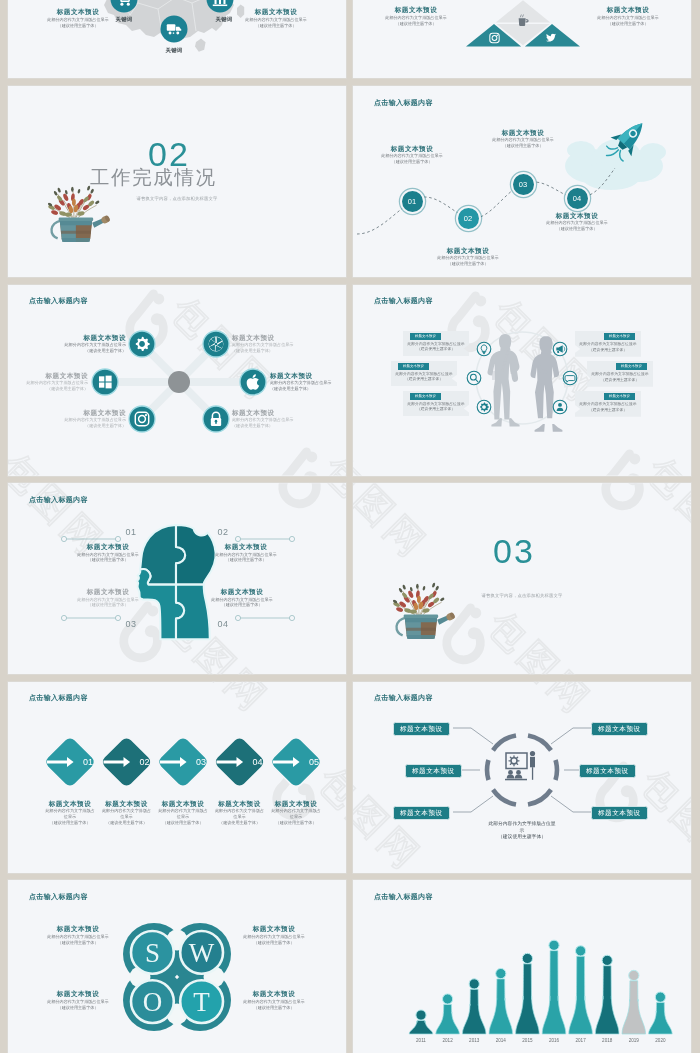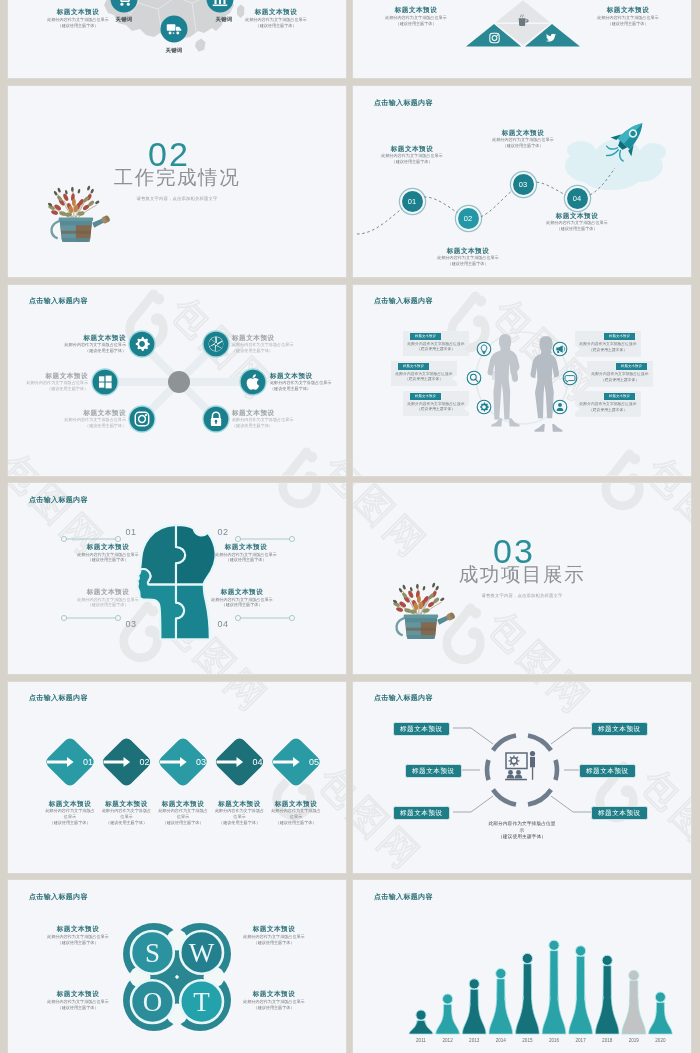--- a/index.html
+++ b/index.html
@@ -23,21 +23,21 @@
 .tb .p.g{color:#a9adb0;}
 .ctr{text-align:center}.lft{text-align:left}.rgt{text-align:right}
 
 .wmlayer{position:absolute;left:0;top:0;width:700px;height:1053px;overflow:hidden;
   z-index:2;pointer-events:none;}
 .pill{position:absolute;background:#1e7d86;color:#fff;font-size:6.6px;
   border-radius:2.4px;padding:2.8px 6px;white-space:nowrap;letter-spacing:.5px;
   border:.8px solid #cfe3e6;line-height:1;}
 .secnum{position:absolute;left:109px;top:51px;width:104px;text-align:center;font-size:34px;
   color:#2a9097;letter-spacing:2px;line-height:1;font-weight:300;}
-.sectitle{position:absolute;left:82px;top:82px;width:174px;text-align:center;font-size:19.5px;
+.sectitle{position:absolute;left:82px;top:82px;width:174px;font-size:19.5px;
   color:#8c9196;letter-spacing:1.6px;line-height:1;font-weight:300;}
 .secsub{position:absolute;left:102px;top:110px;width:134px;text-align:center;font-size:4.3px;
   color:#9aa0a4;letter-spacing:.2px;}
 .wcan{position:absolute;left:34px;top:92px;width:77px;height:66px;opacity:.95;}
 .rnode{position:absolute;width:21px;height:21px;border-radius:50%;
   display:flex;align-items:center;justify-content:center;color:#fff;font-size:7.5px;
   box-shadow:0 0 0 2px #f4f6f9, 0 0 0 3.2px rgba(28,127,140,.45);}
 .cbox{position:absolute;width:66px;background:#e9edf0;padding:2.6px 2px 3.4px;
   box-sizing:border-box;text-align:center;
   clip-path:polygon(0 0,100% 0,100% 55%,92% 70%,100% 85%,100% 100%,0 100%);}
@@ -633,21 +633,20 @@
   </div>
   <div class="tb ctr" style="left:196px;top:104px;width:76px">
     <div class="h">标题文本预设</div>
     <div class="p">此部分内容作为文字排版占位显示</div>
     <div class="p">（建议使用主题字体）</div>
   </div>
 </div>
 
 <div class="slide c1 r3">
   <div class="secnum">03</div>
-  <div class="sectitle">成功项目展示</div>
   <div class="secsub">请替换文字内容，点击添加相关标题文字</div>
   <svg class="wcan" viewBox="0 0 150 130">
   <g>
     <g stroke-linecap="round" fill="none" stroke="#9a8d6a">
       <path d="M58 78 C 50 62 40 46 30 32" stroke-width="1.5"></path>
       <path d="M62 78 C 62 58 62 42 60 26" stroke-width="1.5"></path>
       <path d="M66 78 C 74 62 84 46 94 30" stroke-width="1.5"></path>
       <path d="M56 80 C 44 72 32 64 20 58" stroke-width="1.3"></path>
       <path d="M70 78 C 82 68 94 60 106 54" stroke-width="1.3"></path>
       <path d="M60 78 C 54 64 48 52 42 44" stroke-width="1.2"></path>

